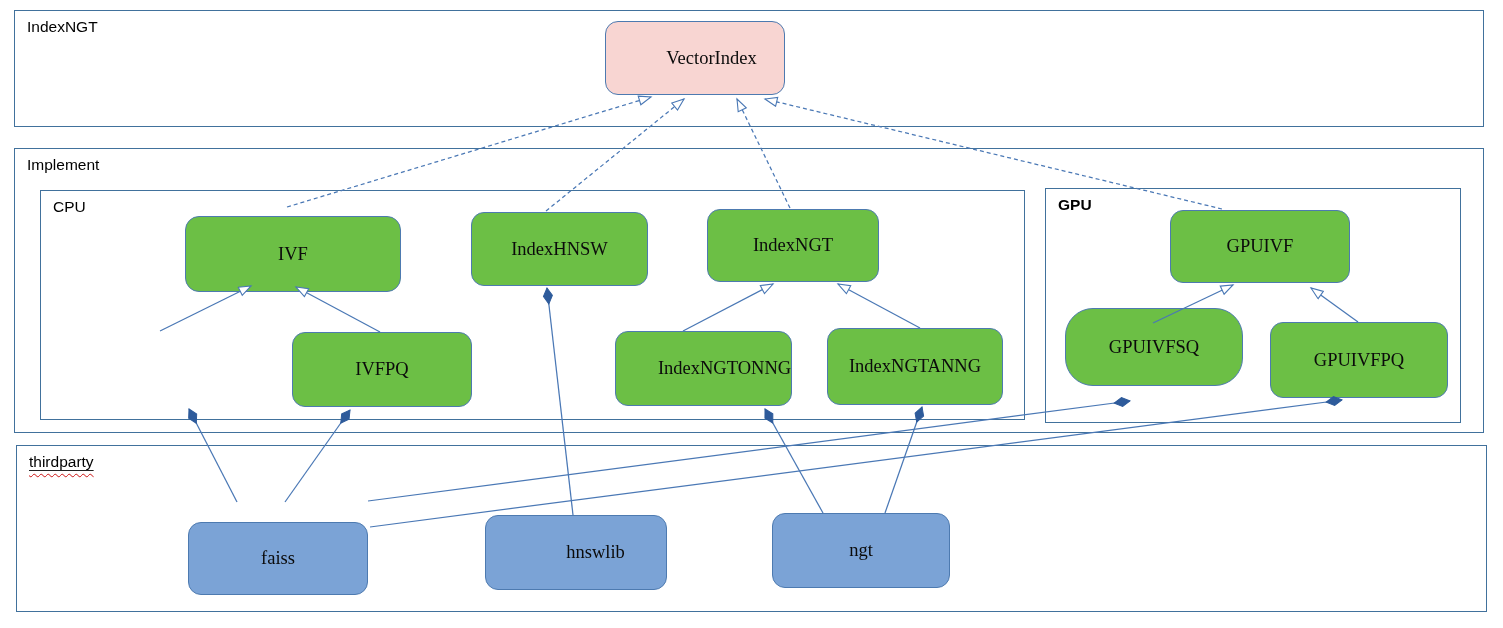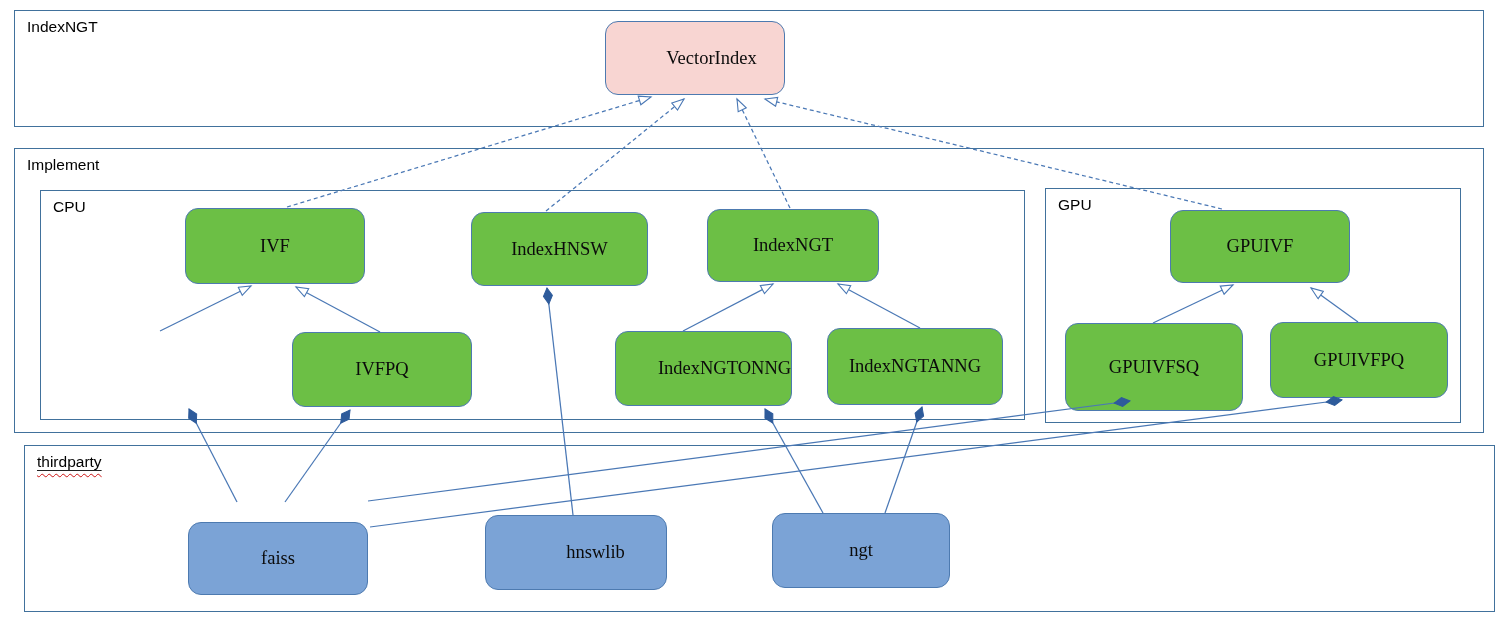--- a/index.html
+++ b/index.html
@@ -5,46 +5,46 @@
   html,body { margin:0; padding:0; background:#ffffff; }
   .canvas {
     position:relative; width:1503px; height:628px; background:#ffffff;
     font-family:"Liberation Sans", sans-serif; overflow:hidden;
   }
   .section { position:absolute; border:1.6px solid #41719c; background:transparent; z-index:1; box-sizing:border-box; }
   .sec-label { position:absolute; top:7px; left:12px; font-size:15.5px; color:#000; white-space:nowrap; }
   #sec-interface  { left:14px;   top:10px;  width:1470px; height:117px; }
   #sec-implement  { left:14px;   top:148px; width:1470px; height:285px; }
   #sec-cpu        { left:40px;   top:190px; width:985px;  height:230px; }
-  #sec-gpu        { left:1045px; top:188px; width:416px;  height:235px; }
-  #sec-thirdparty { left:24px;   top:445px; width:1471px; height:167px; }
+  #sec-gpu        { left:1045px; top:188px; width:416px;  height:235px;font-weight:bold; }
+  #sec-thirdparty { left:16px;   top:445px; width:1471px; height:167px; }
 
   .wavy-outer { text-decoration: underline wavy #cc1414; text-decoration-thickness:1px; text-underline-offset:6px; }
   .wavy-inner { text-decoration: underline solid #222222; text-decoration-thickness:1px; text-underline-offset:3px; }
 
   .node {
     position:absolute; z-index:2; box-sizing:border-box;
     border:1.5px solid #4d7ab0; border-radius:13px;
     display:flex; align-items:center; justify-content:center;
     font-family:"Liberation Serif", serif; font-size:18.5px; color:#0b0b0b;
   }
   .node.green { background:#6cbf45; }
   .node.pink  { background:#f8d5d2; }
   .node.blue  { background:#7ba3d6; }
 
   #n-vectorindex  { left:605px;  top:21px;  width:180px; height:74px;padding-left:33px; }
-  #n-ivf          { left:185px;  top:208px; width:180px; height:76px; }
+  #n-ivf          { left:185px;  top:216px; width:216px; height:76px;border-radius:14px; }
   #n-indexhnsw    { left:471px;  top:212px; width:177px; height:74px; }
   #n-indexngt     { left:707px;  top:209px; width:172px; height:73px; }
   #n-ivfsq        { left:74px;   top:331px; width:177px; height:76px; }
   #n-ivfpq        { left:292px;  top:332px; width:180px; height:75px; }
   #n-indexngtonng { left:615px;  top:331px; width:177px; height:75px;padding-left:42px; }
   #n-indexngtanng { left:827px;  top:328px; width:176px; height:77px; }
   #n-gpuivf       { left:1170px; top:210px; width:180px; height:73px;text-align:center; }
-  #n-gpuivfsq     { left:1065px; top:323px; width:178px; height:88px; }
+  #n-gpuivfsq     { left:1065px; top:308px; width:178px; height:78px;border-radius:28px; }
   #n-gpuivfpq     { left:1270px; top:322px; width:178px; height:76px; }
   #n-faiss        { left:188px;  top:522px; width:180px; height:73px; }
   #n-hnswlib      { left:485px;  top:515px; width:182px; height:75px;padding-left:39px; }
   #n-ngt          { left:772px;  top:513px; width:178px; height:75px; }
 
   svg.edges { position:absolute; left:0; top:0; z-index:5; pointer-events:none; }
   .edge { stroke:#4a78b5; stroke-width:1.25; fill:none; }
   .edge.dashed { stroke-dasharray:4 3; }
 </style>
 </head>

